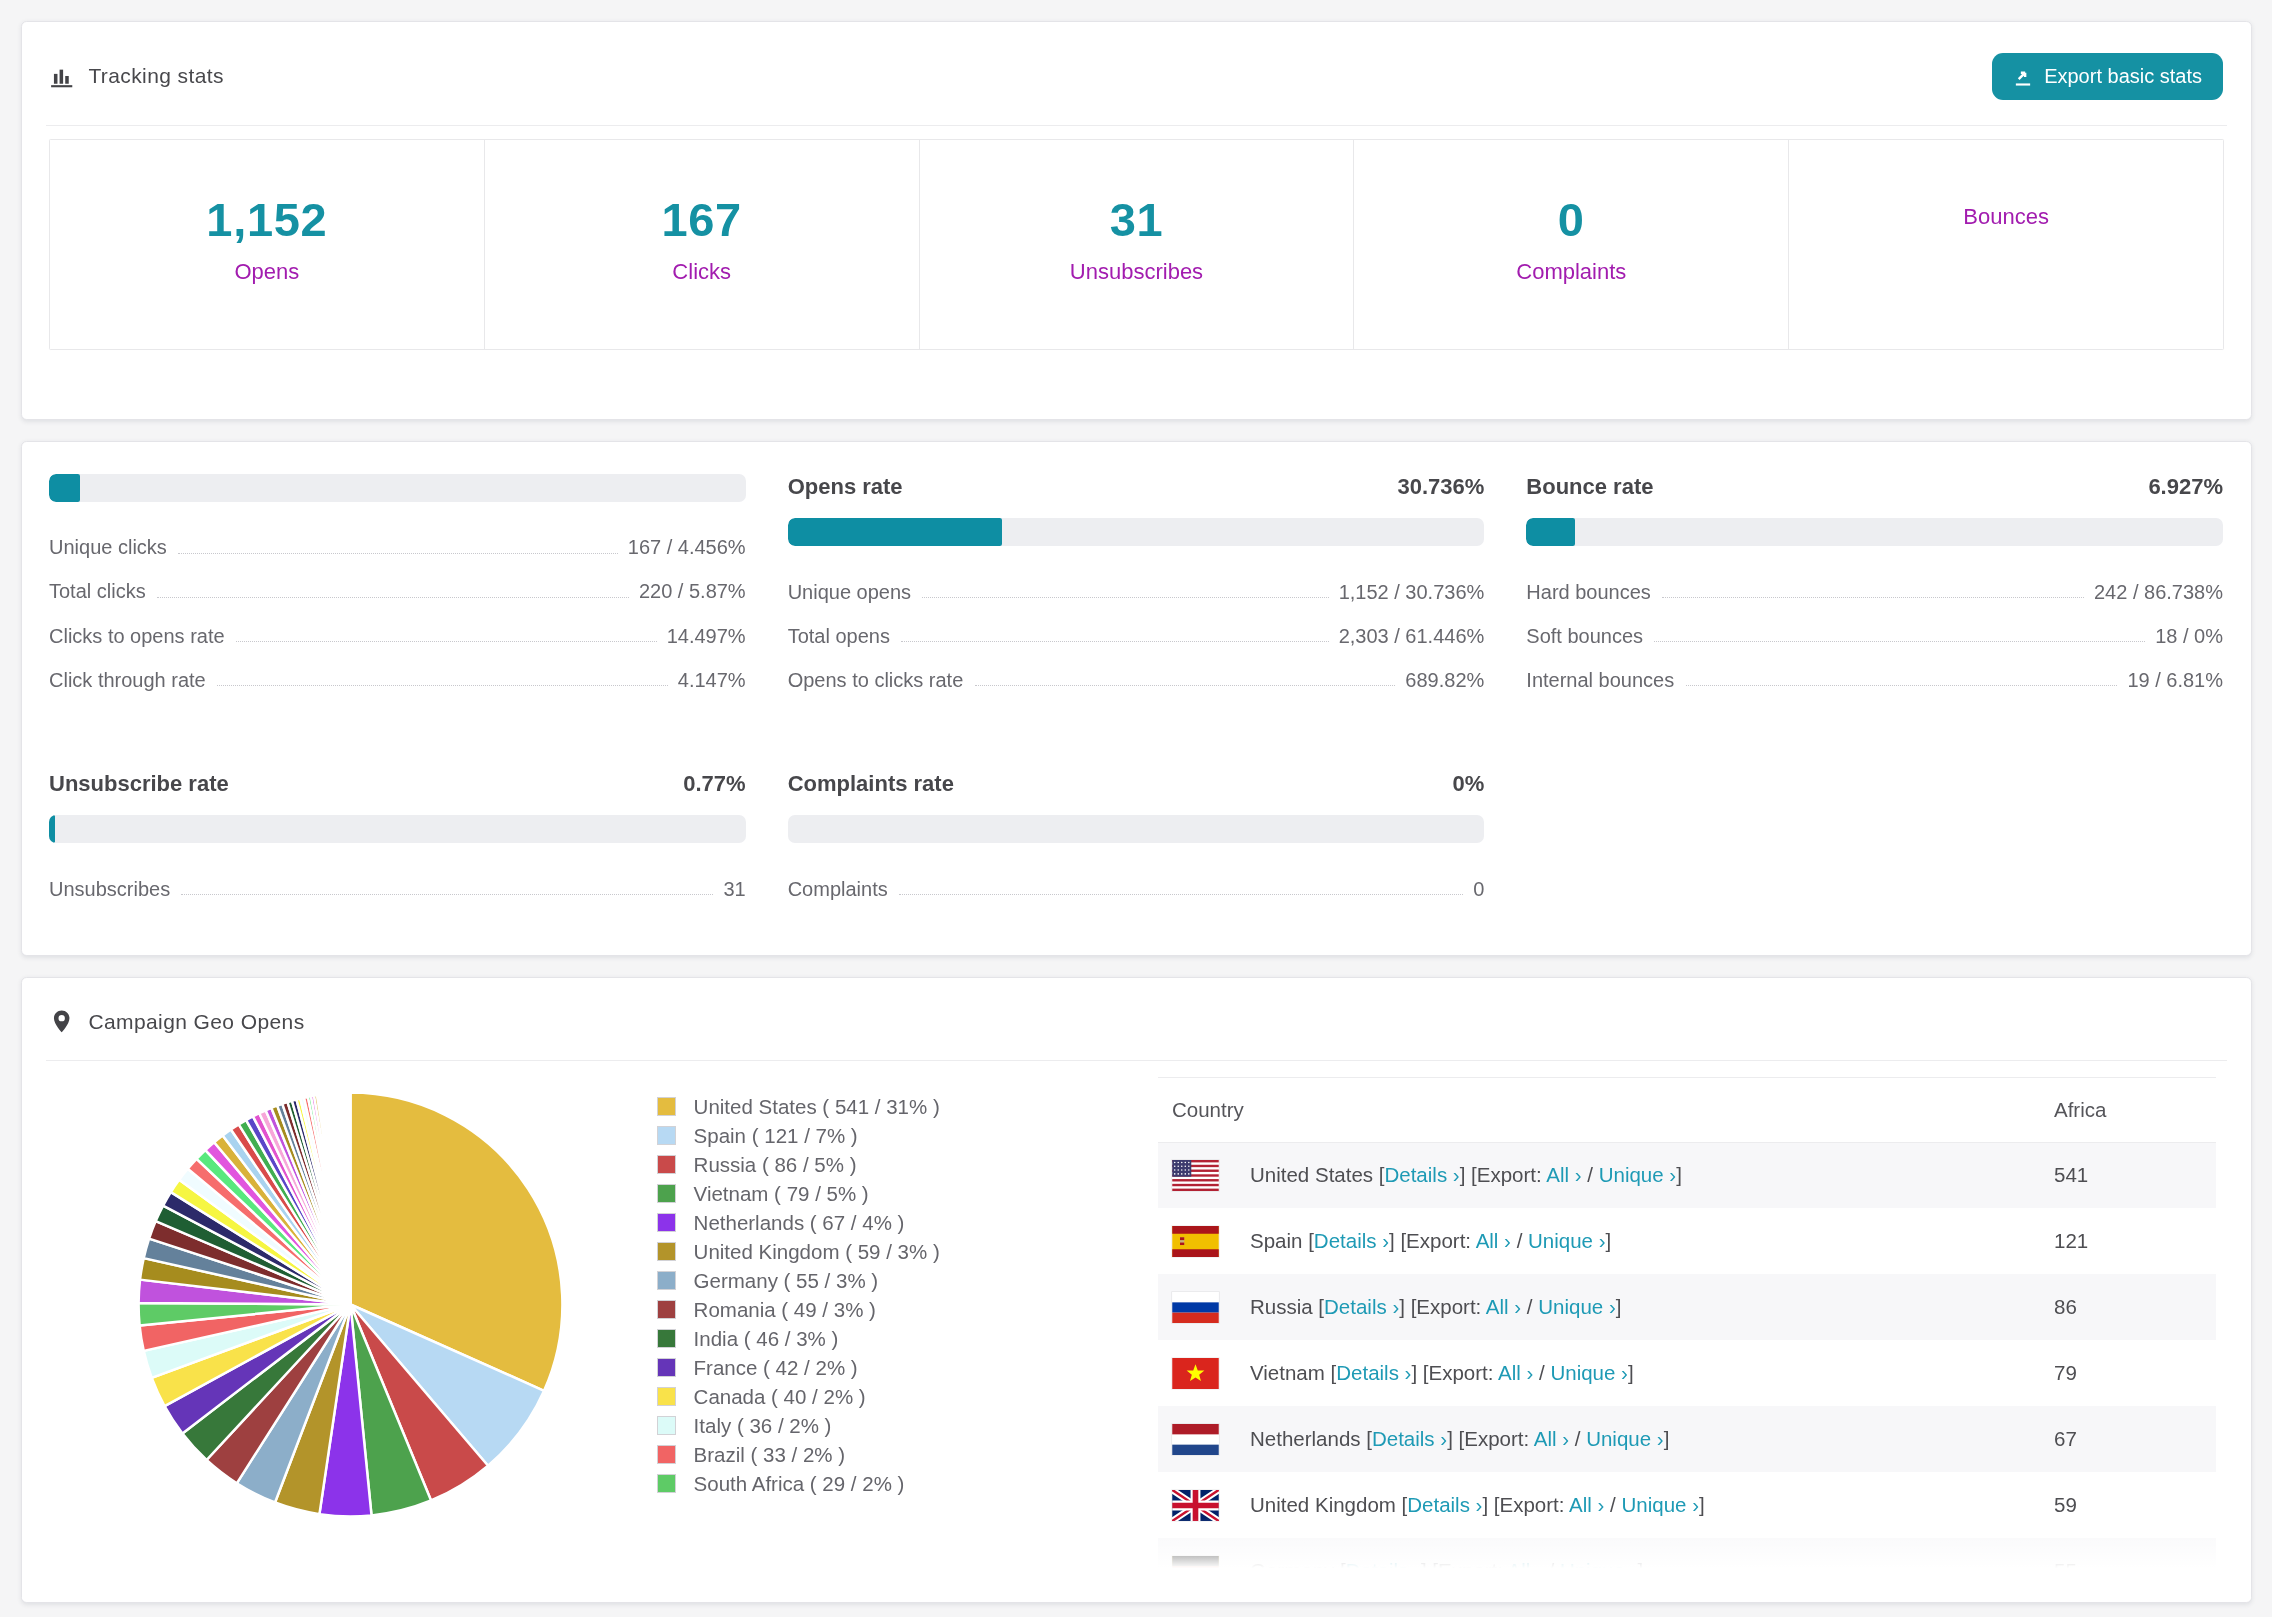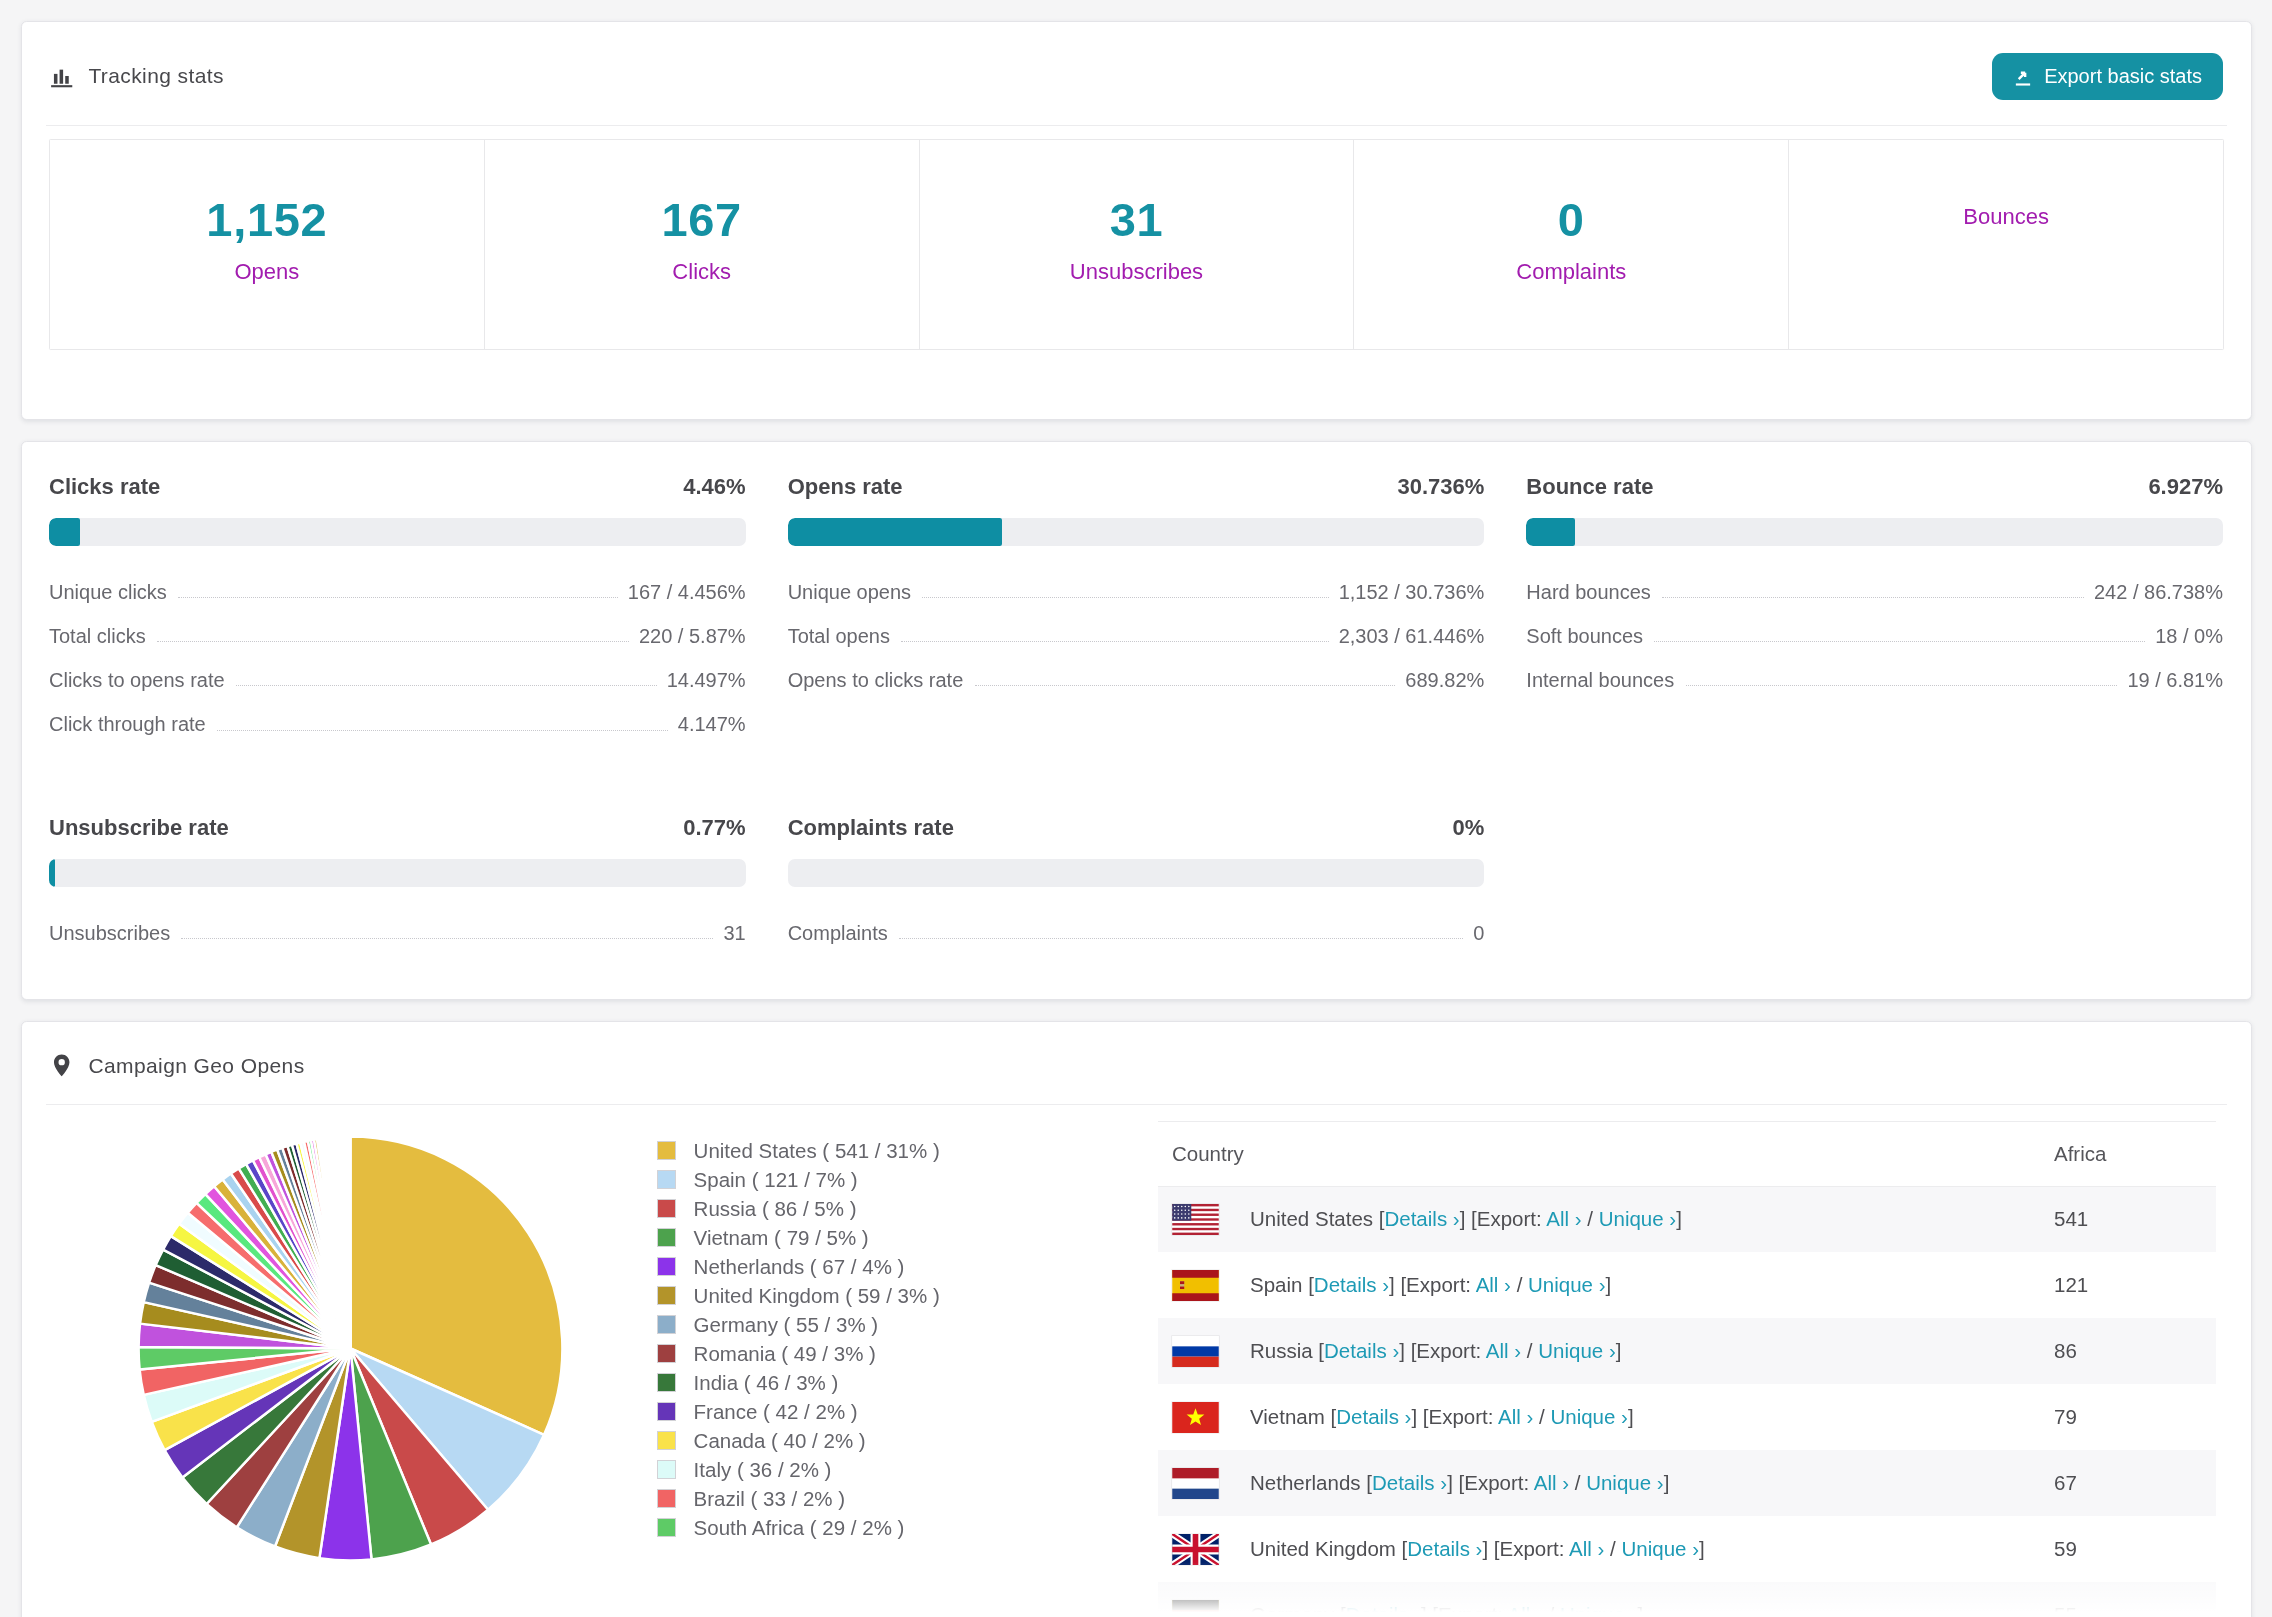--- a/index.html
+++ b/index.html
@@ -124,24 +124,20 @@
         </div>
         <div class="stat-box">
           <div class="stat-label">Bounces</div>
         </div>
       </div>
   </section>
 
   <section class="panel rates-panel">
     <div class="rates-grid">
         <div class="rate-section">
-          <div class="rate-head">
-            <span class="rate-title">Clicks rate</span>
-            <span class="rate-value">4.46%</span>
-          </div>
           <div class="bar">
             <div class="bar-fill" style="width: max(4.46%, 6.4px);"></div>
           </div>
           <div class="rate-rows">
             <div class="rate-row">
               <span class="lbl">Unique clicks</span>
               <span class="leader"></span>
               <span class="val">167 / 4.456%</span>
             </div>
             <div class="rate-row">

